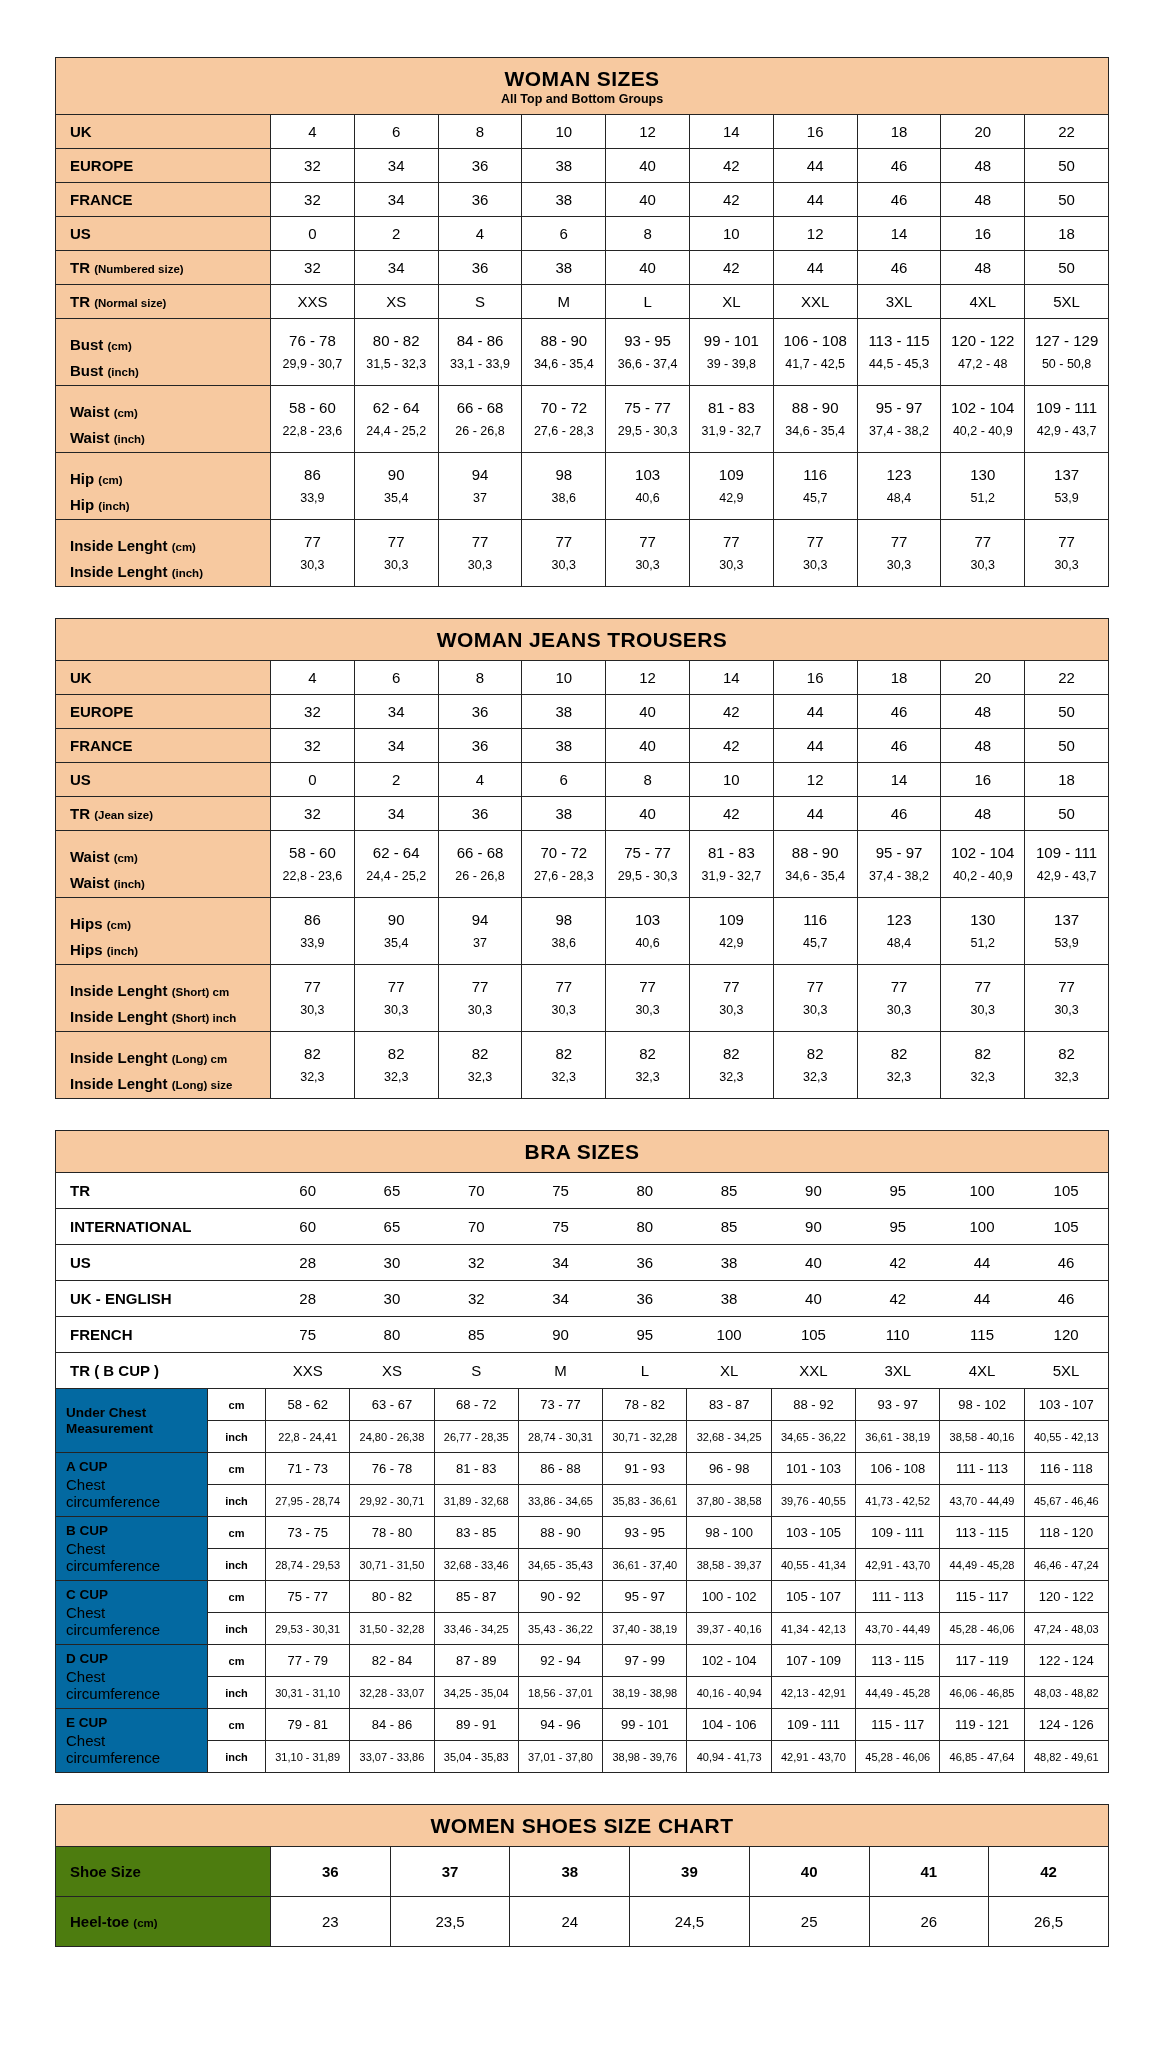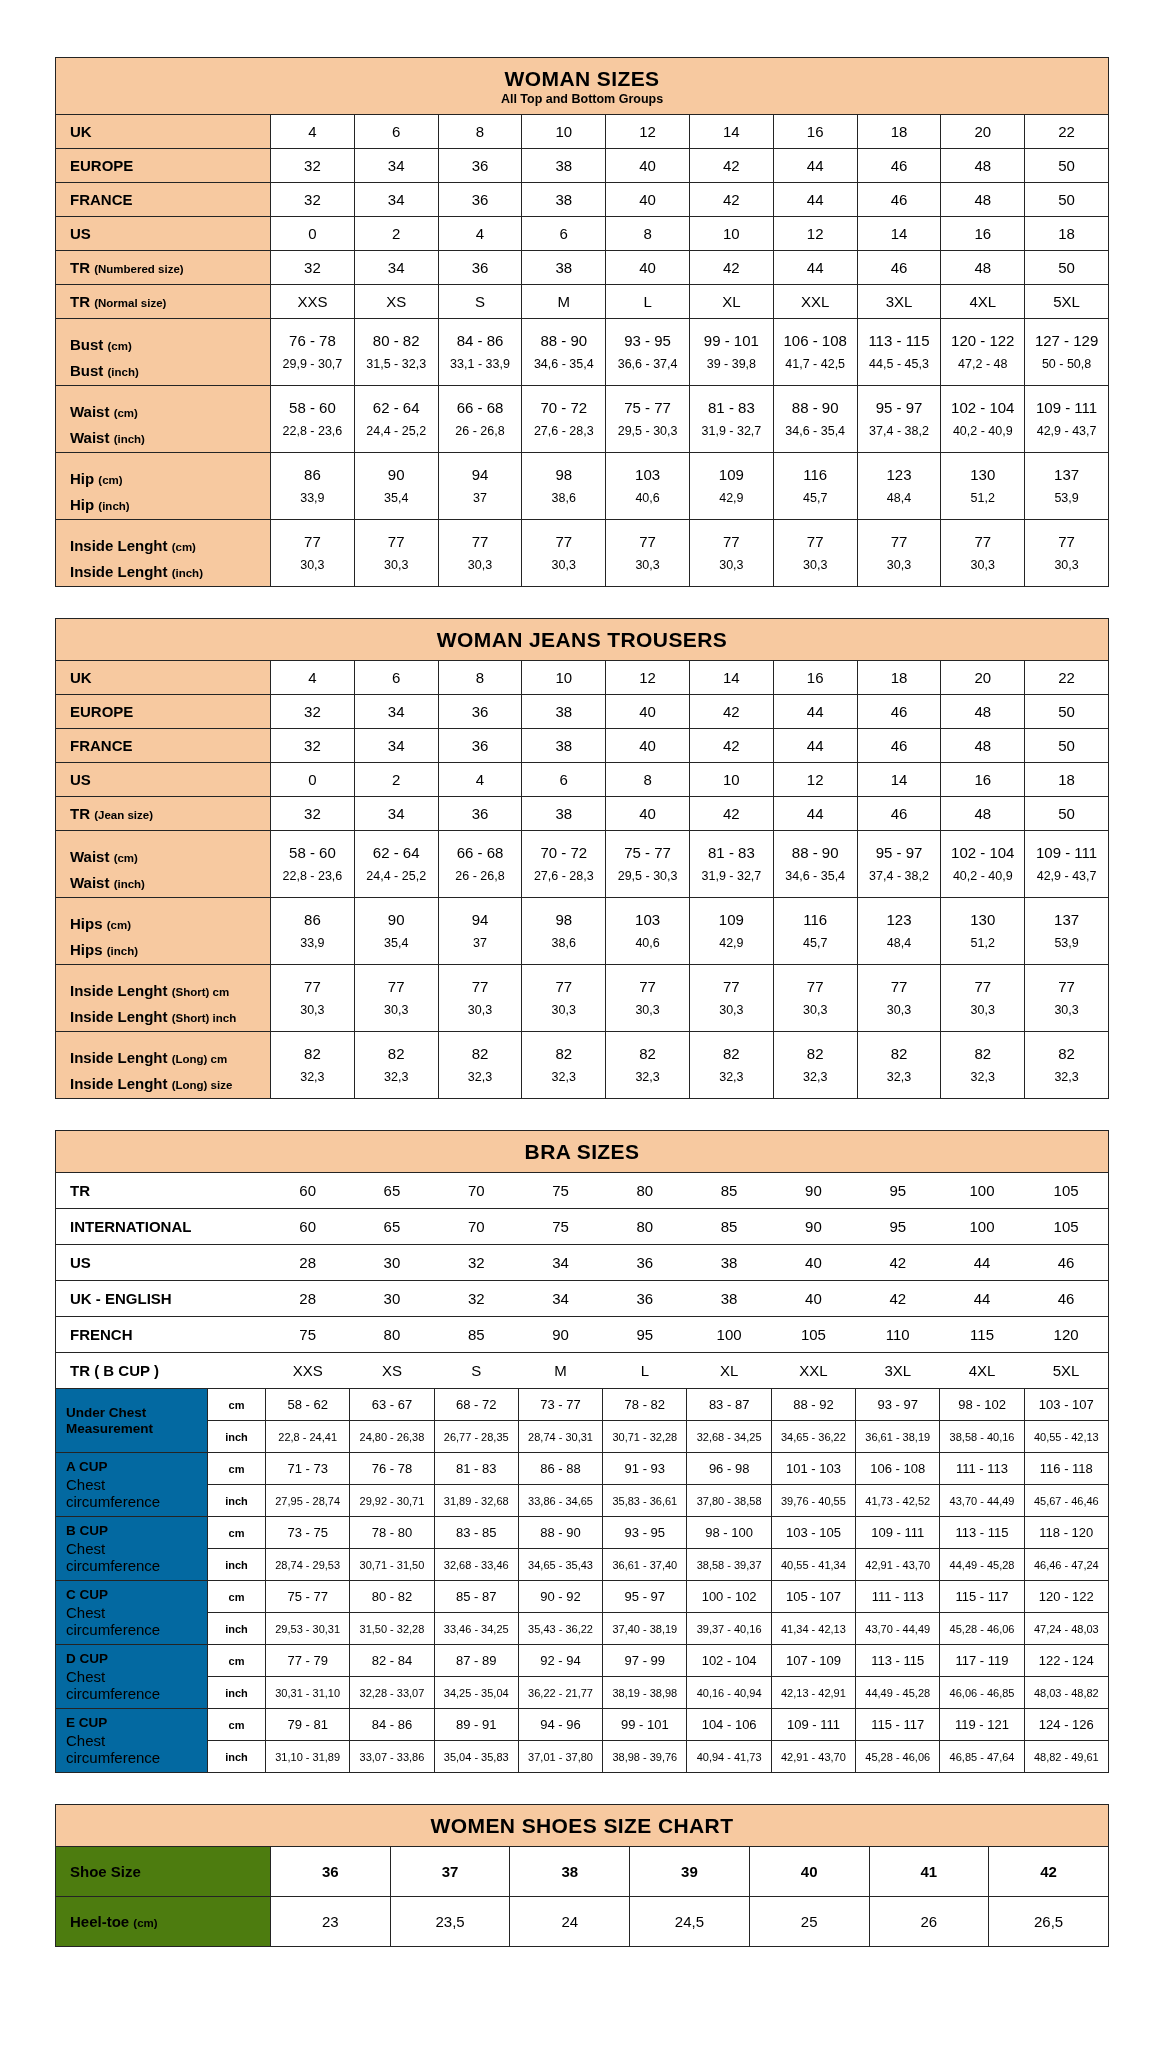--- a/index.html
+++ b/index.html
@@ -988,21 +988,21 @@
           <td class="m-cm">107 - 109</td>
           <td class="m-cm">113 - 115</td>
           <td class="m-cm">117 - 119</td>
           <td class="m-cm">122 - 124</td>
         </tr>
         <tr class="bra-m">
           <td class="unit">inch</td>
           <td class="m-in">30,31 - 31,10</td>
           <td class="m-in">32,28 - 33,07</td>
           <td class="m-in">34,25 - 35,04</td>
-          <td class="m-in">36,22 - 21,77</td>
+          <td class="m-in">18,56 - 37,01</td>
           <td class="m-in">38,19 - 38,98</td>
           <td class="m-in">40,16 - 40,94</td>
           <td class="m-in">42,13 - 42,91</td>
           <td class="m-in">44,49 - 45,28</td>
           <td class="m-in">46,06 - 46,85</td>
           <td class="m-in">48,03 - 48,82</td>
         </tr>
         <tr class="bra-m">
           <td class="m-lbl" rowspan="2">
             <div class="m-name">E CUP</div>

